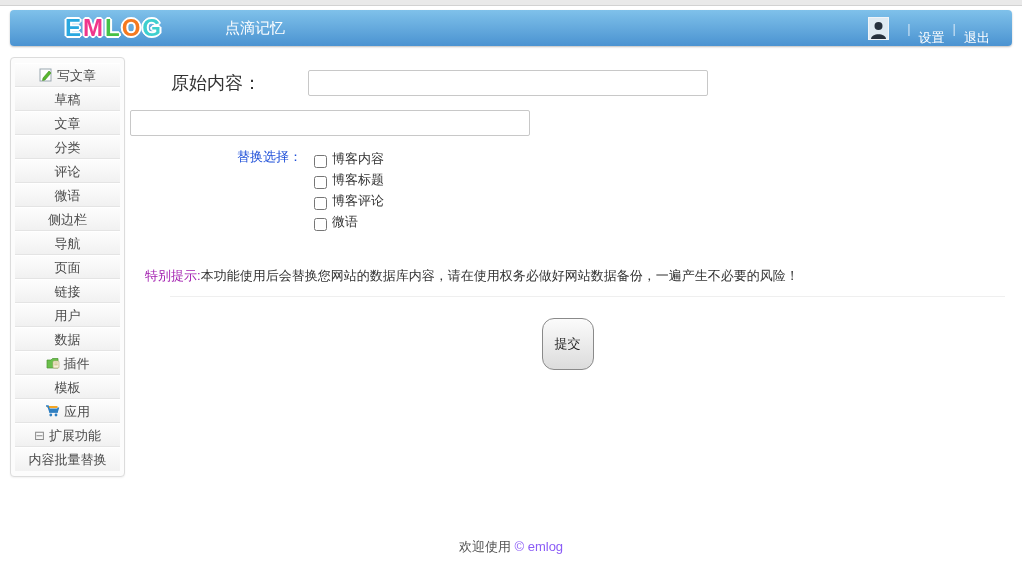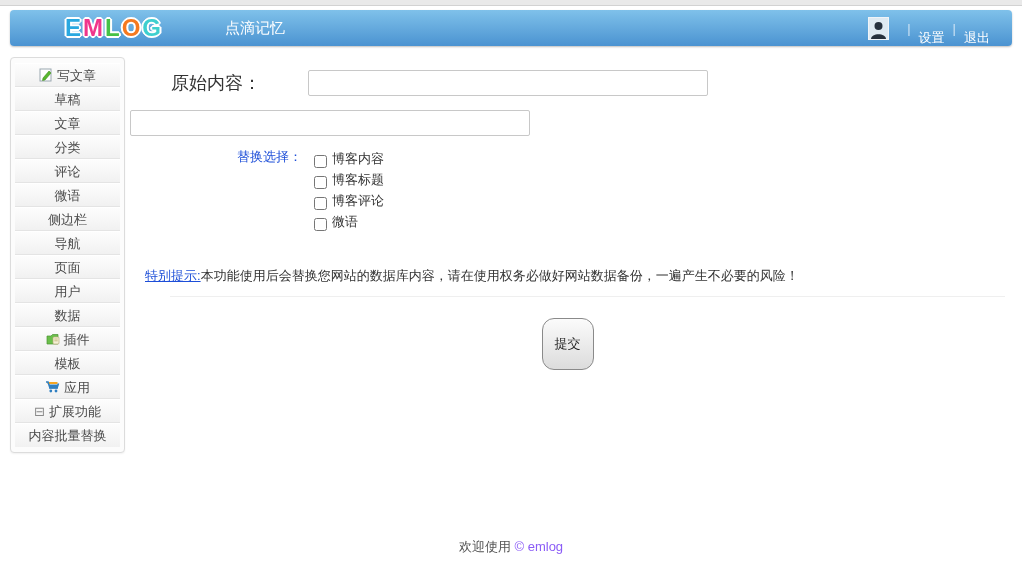--- a/index.html
+++ b/index.html
@@ -45,21 +45,21 @@
     padding-right:6px; }
   .tinput { width:400px; height:26px; border:1px solid #c8c8c8; border-radius:2px;
     font-size:13px; padding:0 5px; background:#fff; }
   .chk-group { position:absolute; left:184px; top:90px; }
   .chk-row { display:flex; align-items:flex-end; height:21px; font-size:13px; color:#333; }
   .chk-row input { width:13px; height:13px; margin-right:5px; }
   .chk-label-col { position:absolute; left:0; top:91px; width:178px; text-align:right;
     font-size:13px; color:#1d4ed8; padding-right:6px; }
 
   .warning { position:absolute; left:15px; top:210px; font-size:13px; color:#333; }
-  .warning .red { color:#1d4ed8;text-decoration:underline; }
+  .warning .red { color:#a21caf; }
   .divider { position:absolute; left:40px; top:239px; width:835px; height:1px;
     background:#efefef; }
 
   .submit-wrap { position:absolute; left:0; top:261px; width:875px; text-align:center; }
   .submit-btn { font-size:13px; color:#222; padding:16px 12px;
     background:linear-gradient(#fbfbfb,#dcdcdc); border:1px solid #8a8a8a;
     border-radius:12px; cursor:pointer; font-family:inherit; }
 
   .footer { position:absolute; left:0; top:538px; width:1022px; text-align:center;
     font-size:13px; color:#555; }
@@ -115,20 +115,23 @@
       <span>微语</span>
     </div>
   <div class="side-item">
       <span>侧边栏</span>
     </div>
   <div class="side-item">
       <span>导航</span>
     </div>
   <div class="side-item">
       <span>页面</span>
+    </div>
+  <div class="side-item">
+      <span>链接</span>
     </div>
   <div class="side-item">
       <span>用户</span>
     </div>
   <div class="side-item">
       <span>数据</span>
     </div>
   <div class="side-item">
     <span class="icn">
       <svg width="14" height="13" viewBox="0 0 14 13">

